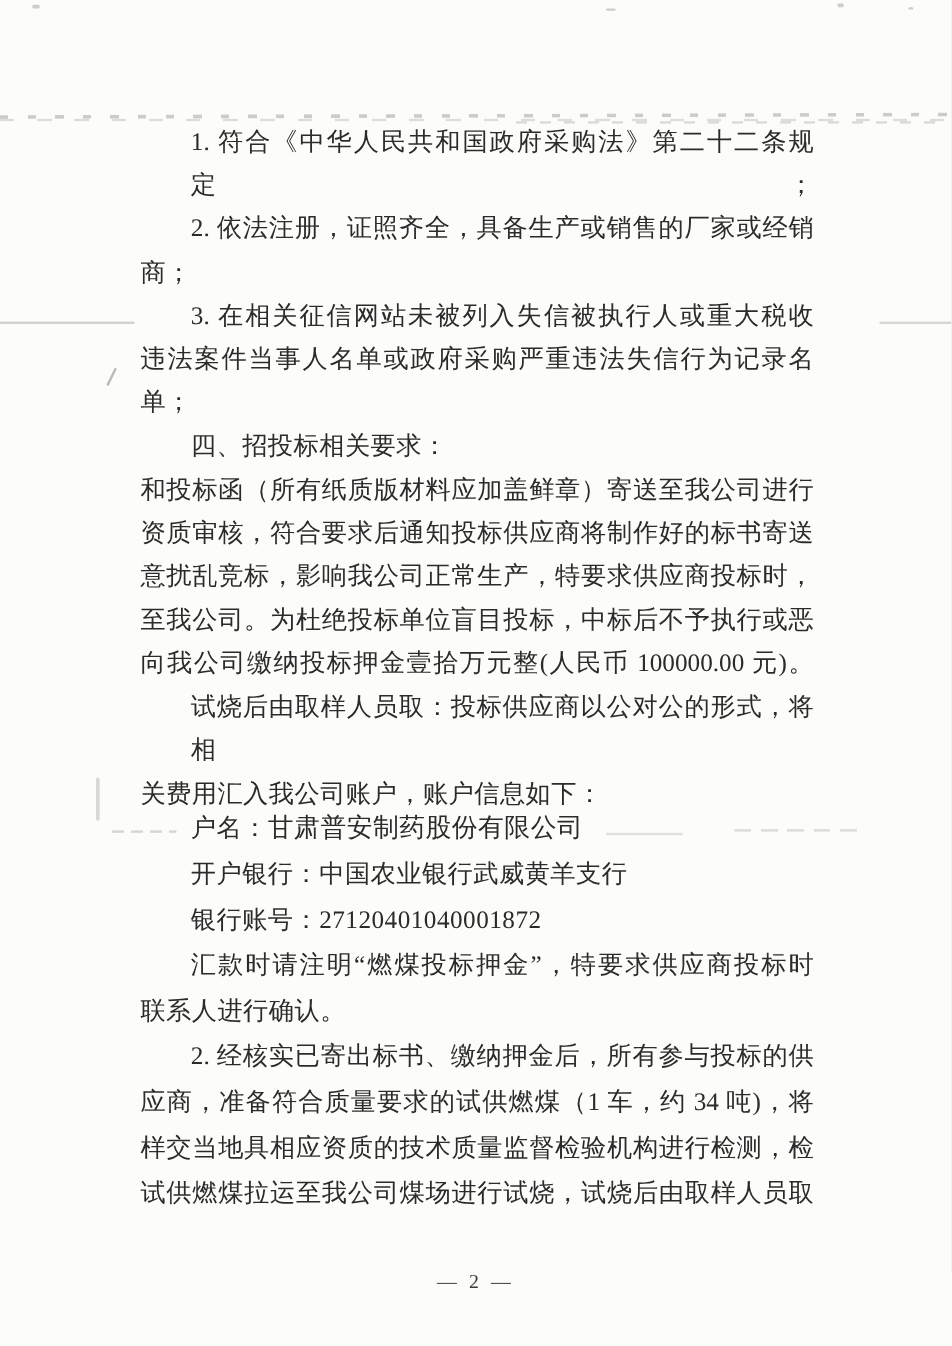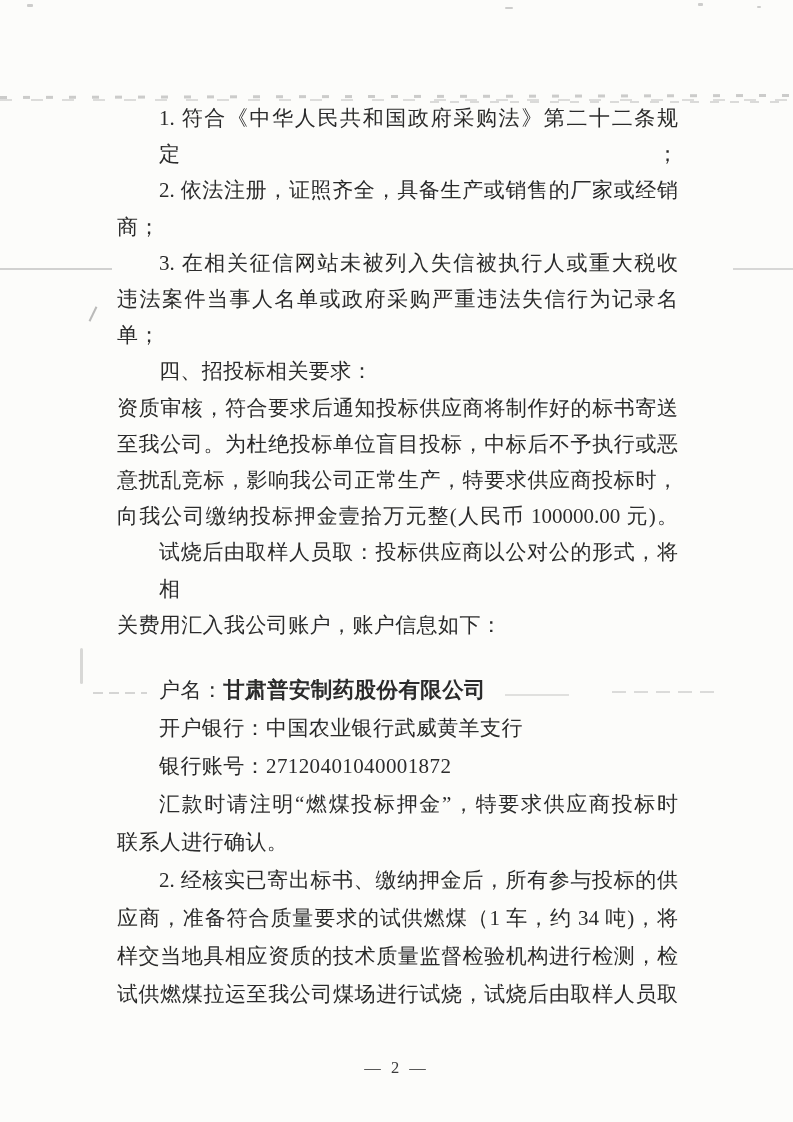--- a/index.html
+++ b/index.html
@@ -17,21 +17,21 @@
   .secB{top:671px;line-height:38px;}
   .line{
     font-size:21px;
     letter-spacing:.4px;
     text-align:left;
     -webkit-font-smoothing:antialiased;
   }
   .line.ind{padding-left:42px;}
   .line.just{letter-spacing:0;text-align:justify;text-align-last:justify;text-justify:inter-character;}
   .bold-serif{font-weight:400;}
-  .bold-sans{font-family:"Liberation Sans","DejaVu Sans",sans-serif;font-weight:700;font-size:21.5px;}
+  .bold-sans{font-family:"Liberation Sans","DejaVu Sans",sans-serif;font-weight:400;font-size:21.5px;}
   .pagenum{
     position:absolute;top:1058px;left:0;width:100%;
     text-align:center;font-size:16.5px;letter-spacing:3px;color:#3a3a3a;
   }
   
   .art{position:absolute;pointer-events:none;}
   .art-top1{left:0;top:95px;width:793px;height:3px;
     background:repeating-linear-gradient(90deg,rgba(110,110,110,.34) 0 7px,rgba(0,0,0,0) 7px 23px);
     transform:rotate(-.15deg);}
   .art-top2{left:0;top:99px;width:793px;height:2px;
@@ -74,23 +74,24 @@
   <div class="art speck sp4"></div>
 
   <div class="sec secA">
       <div class="line ind just"><span>1. 符合《中华人民共和国政府采购法》第二十二条规定；</span></div>
       <div class="line ind just"><span>2. 依法注册，证照齐全，具备生产或销售的厂家或经销</span></div>
       <div class="line"><span>商；</span></div>
       <div class="line ind just"><span>3. 在相关征信网站未被列入失信被执行人或重大税收</span></div>
       <div class="line just"><span>违法案件当事人名单或政府采购严重违法失信行为记录名</span></div>
       <div class="line"><span>单；</span></div>
       <div class="line ind"><span class="bold-serif">四、招投标相关要求：</span></div>
+      <div class="line just"><span>和投标函（所有纸质版材料应加盖鲜章）寄送至我公司进行</span></div>
       <div class="line just"><span>资质审核，符合要求后通知投标供应商将制作好的标书寄送</span></div>
+      <div class="line just"><span>意扰乱竞标，影响我公司正常生产，特要求供应商投标时，</span></div>
       <div class="line just"><span>至我公司。为杜绝投标单位盲目投标，中标后不予执行或恶</span></div>
-      <div class="line just"><span>意扰乱竞标，影响我公司正常生产，特要求供应商投标时，</span></div>
       <div class="line just"><span>向我公司缴纳投标押金壹拾万元整(人民币 100000.00 元)。</span></div>
       <div class="line ind just"><span>试烧后由取样人员取：投标供应商以公对公的形式，将相</span></div>
       <div class="line"><span>关费用汇入我公司账户，账户信息如下：</span></div>
     </div>
   <div class="sec secB">
       <div class="line ind"><span>户名：</span><span class="bold-sans">甘肃普安制药股份有限公司</span></div>
       <div class="line ind"><span>开户银行：中国农业银行武威黄羊支行</span></div>
       <div class="line ind"><span>银行账号：27120401040001872</span></div>
       <div class="line ind just"><span>汇款时请注明“燃煤投标押金”，特要求供应商投标时</span></div>
       <div class="line"><span>联系人进行确认。</span></div>

